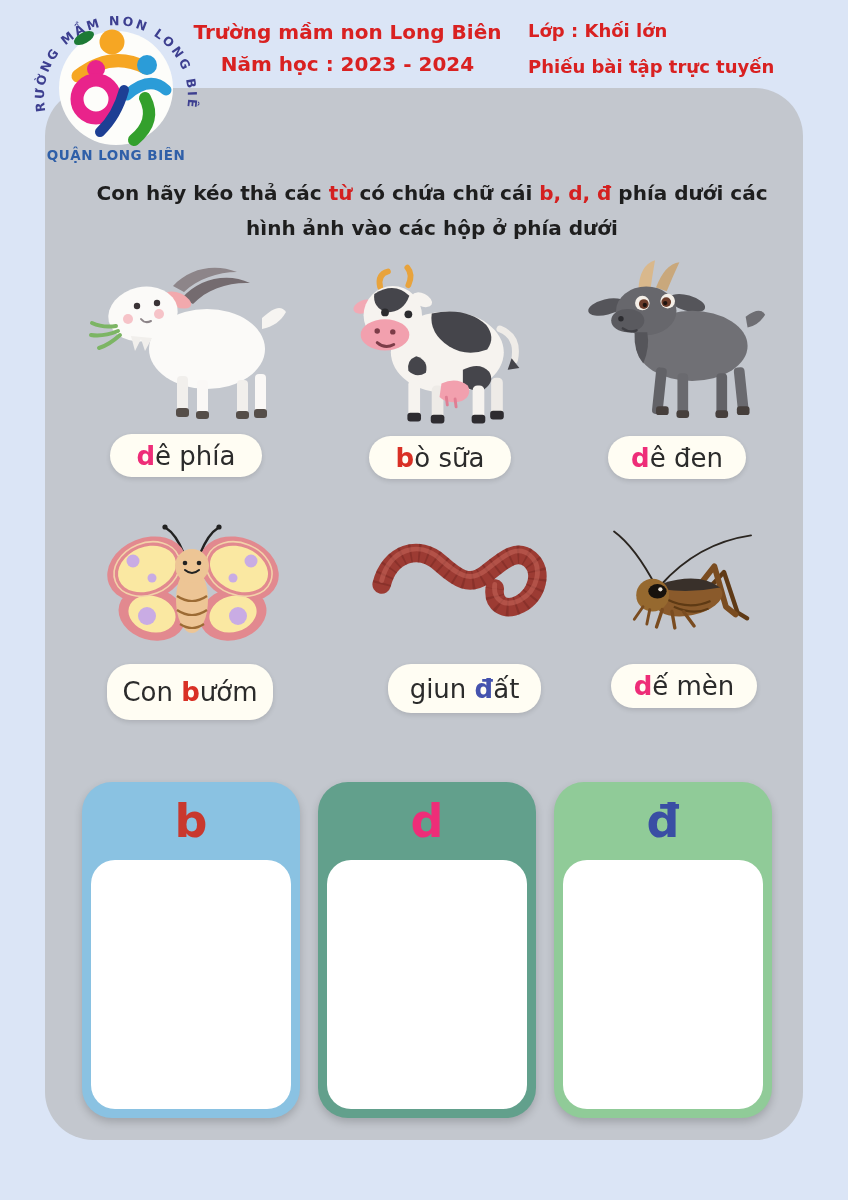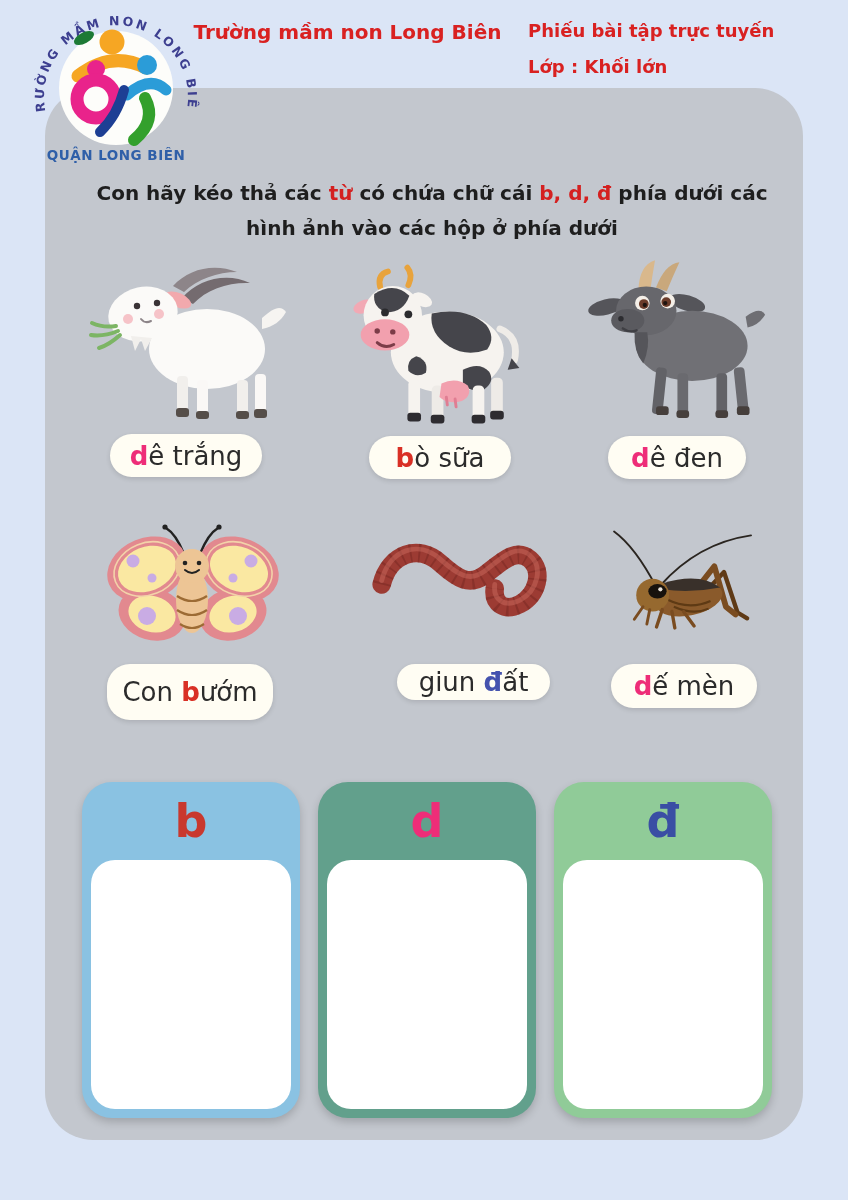--- a/index.html
+++ b/index.html
@@ -43,21 +43,21 @@
     display:flex;align-items:center;justify-content:center;
     font-size:26px;color:#2b2b2b;white-space:pre;
     box-shadow:0 2px 5px rgba(0,0,0,.12);
     cursor:grab;
   }
   .pill .pill-letter{font-weight:bold}
   .p1{left:110px;top:434px;width:152px;height:43px}
   .p2{left:369px;top:436px;width:142px;height:43px}
   .p3{left:608px;top:436px;width:138px;height:43px}
   .p4{left:107px;top:664px;width:166px;height:56px}
-  .p5{left:397px;top:664px;width:153px;height:36px}
+  .p5{left:388px;top:664px;width:153px;height:49px}
   .p6{left:611px;top:664px;width:146px;height:44px}
   .box{
     position:absolute;top:782px;width:218px;height:336px;border-radius:30px;
     box-shadow:0 4px 9px rgba(0,0,0,.18);
   }
   .b1{left:82px}.b2{left:318px}.b3{left:554px}
   .box .letter{
     display:block;text-align:center;margin-top:8px;
     font-size:46px;font-weight:bold;line-height:62px;
   }
@@ -87,25 +87,26 @@
   <path d="M101,93 Q124,73 140,88" stroke="#2b9cd8" stroke-width="11" fill="none" stroke-linecap="round"></path>
   <circle cx="70" cy="67" r="9" fill="#e9238b"></circle>
   <circle cx="70" cy="97" r="19" stroke="#e9238b" stroke-width="13" fill="none"></circle>
   <path d="M98,88 Q91,114 74,130" stroke="#1d3f94" stroke-width="10" fill="none" stroke-linecap="round"></path>
   <path d="M119,96 Q131,119 108,138" stroke="#33a02c" stroke-width="12" fill="none" stroke-linecap="round"></path>
   <text x="90" y="158" text-anchor="middle" font-size="13.5" font-weight="bold" fill="#2f5fa8" letter-spacing="0.5">QUẬN LONG BIÊN</text>
 </svg>
 
 <div class="school-block">
   <div>Trường mầm non Long Biên</div>
+  <div>Năm học : 2023 - 2024</div>
 </div>
 
 <div class="right-block">
+  <div class="rline">Lớp : Khối lớn</div>
   <div class="rline">Phiếu bài tập trực tuyến</div>
-  <div class="rline">Lớp : Khối lớn</div>
 </div>
 
 <div class="instruction">
   <span>Con hãy kéo thả các </span><span class="accent">từ</span><span> có chứa chữ cái </span><span class="accent">b, d, đ</span><span> phía dưới các</span>
   <br>
   <span>hình ảnh vào các hộp ở phía dưới</span>
 </div>
 
 <svg class="img i1" viewBox="0 0 210 175">
   <path d="M88,30 C104,12 130,7 152,16 C133,16 112,23 99,36 Z" fill="#8d8589"></path>
@@ -123,21 +124,21 @@
   <ellipse cx="93" cy="44" rx="14" ry="7" fill="#f2a9ad" transform="rotate(24 93 44)"></ellipse>
   <ellipse cx="58" cy="58" rx="35" ry="27" fill="#fbfaf8" transform="rotate(-12 58 58)"></ellipse>
   <circle cx="52" cy="50" r="3.2" fill="#3a3336"></circle>
   <circle cx="72" cy="47" r="3.2" fill="#3a3336"></circle>
   <circle cx="43" cy="63" r="5" fill="#f4b8c0" opacity=".85"></circle>
   <circle cx="74" cy="58" r="5" fill="#f4b8c0" opacity=".85"></circle>
   <path d="M56,63 q4,5 10,2" stroke="#8d8589" stroke-width="2" fill="none" stroke-linecap="round"></path>
   <path d="M46,80 l4,15 l6,-12 l4,12 l7,-13 Z" fill="#f1efec"></path>
   <path d="M31,70 q-13,2 -24,-3 M33,75 q-15,6 -27,4 M35,79 q-11,10 -21,13" stroke="#7cb564" stroke-width="4" fill="none" stroke-linecap="round"></path>
 </svg>
-<div class="pill p1"><span></span><span class="pill-letter" style="color:#ee2d78">d</span><span>ê trắng</span></div>
+<div class="pill p1"><span></span><span class="pill-letter" style="color:#ee2d78">d</span><span>ê phía</span></div>
 
 <svg class="img i2" viewBox="0 0 190 175">
   <path d="M156,70 q20,8 15,32" stroke="#efece8" stroke-width="7" fill="none" stroke-linecap="round"></path>
   <path d="M168,100 l8,10 l-12,2 Z" fill="#45454b"></path>
   <ellipse cx="102" cy="94" rx="58" ry="42" fill="#f6f3ef"></ellipse>
   <path d="M86,54 q36,-7 56,12 q10,13 1,25 q-21,8 -39,-3 q-21,-14 -18,-34z" fill="#45454b"></path>
   <path d="M118,112 q17,-9 27,2 q6,10 -5,18 q-14,4 -22,-6z" fill="#45454b"></path>
   <path d="M70,98 q13,4 10,17 q-10,6 -18,-2 q-2,-11 8,-15z" fill="#45454b"></path>
   <rect x="62" y="122" width="12" height="42" rx="5" fill="#f6f3ef"></rect>
   <rect x="86" y="128" width="12" height="38" rx="5" fill="#eeebe7"></rect>

